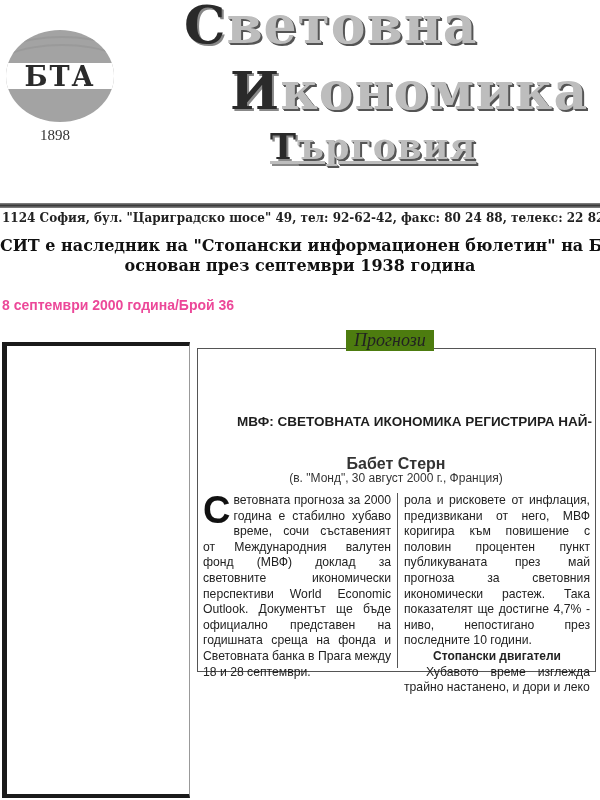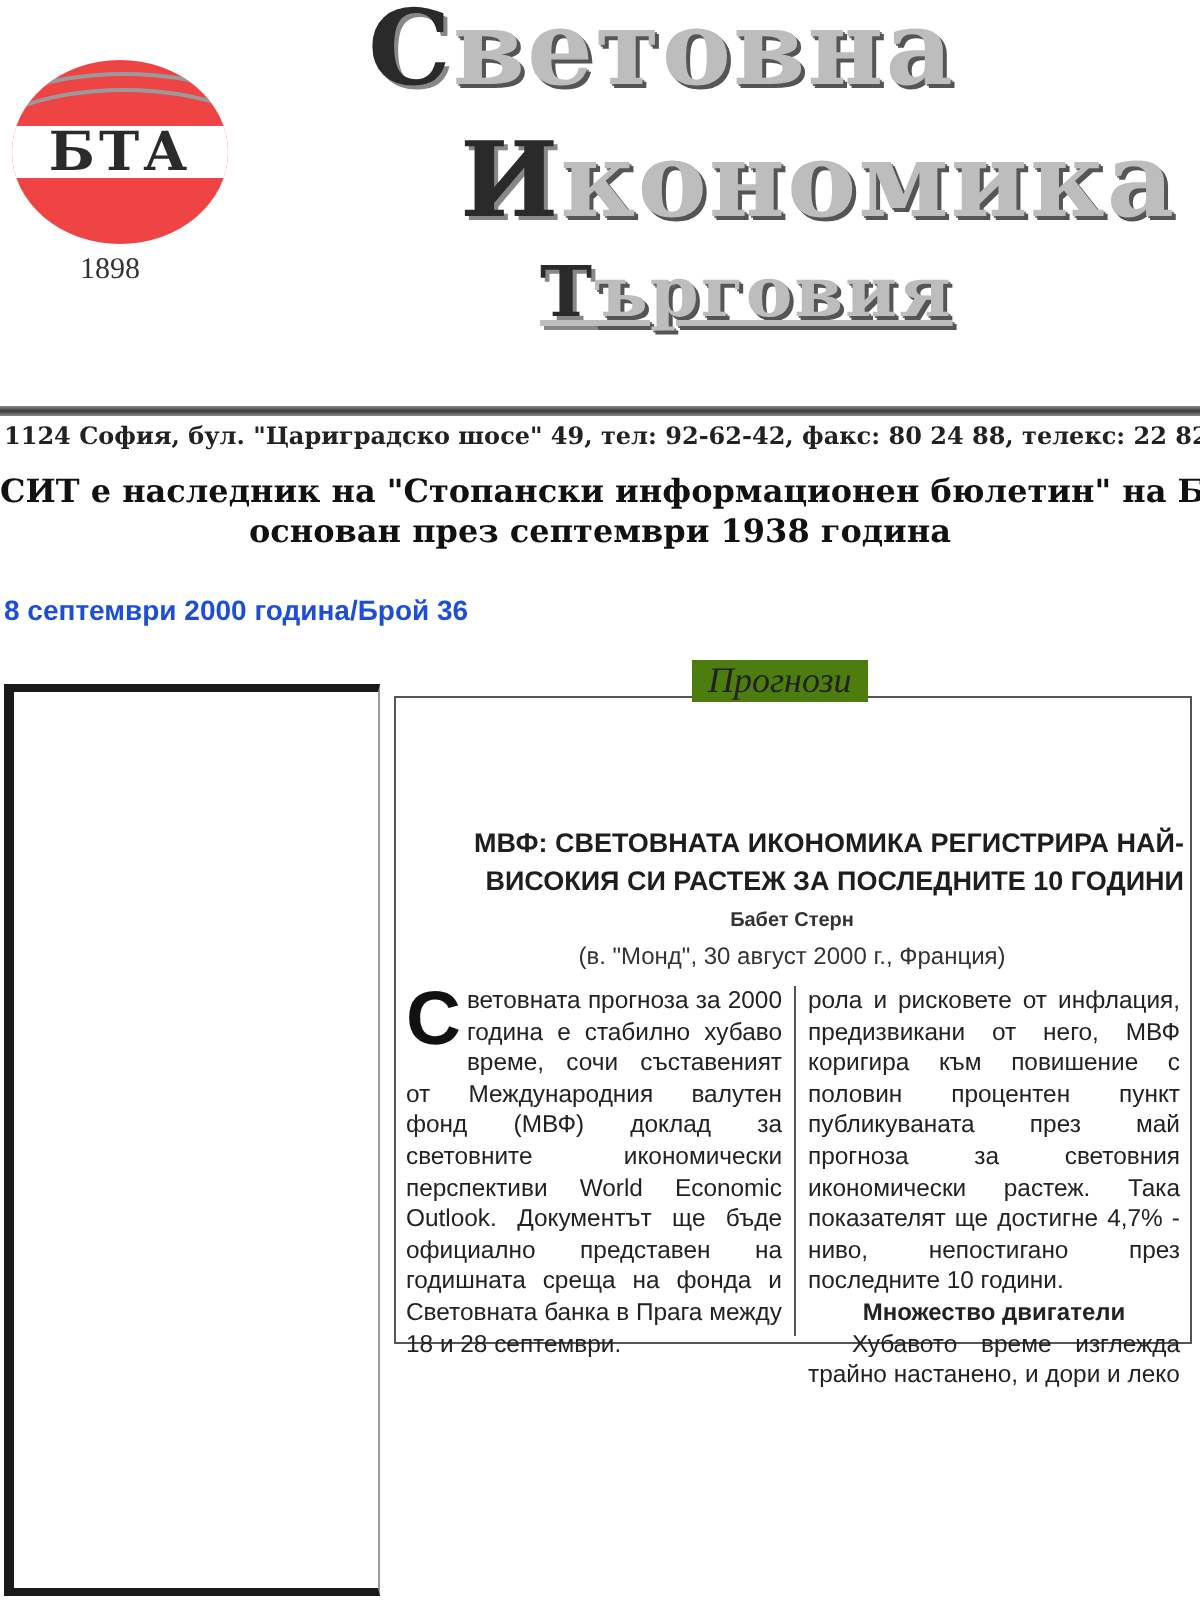--- a/index.html
+++ b/index.html
@@ -7,21 +7,21 @@
     width:600px; height:800px; overflow:hidden; position:relative;
     background:#ffffff; color:#1a1a1a;
     font-family:"Liberation Sans", sans-serif;
   }
   .abs { position:absolute; }
 
   
   .logo {
     left:6px; top:30px; width:108px; height:92px;
     border-radius:50%;
-    background:#ef4444;
+    background:#a3a3a3;
     overflow:hidden;
   }
   .logo .arc {
     position:absolute; left:-20px; width:148px; height:60px;
     border-radius:50%;
     border:2px solid #9a9a9a; border-color:#9a9a9a transparent transparent transparent;
   }
   .logo .band {
     position:absolute; left:0; right:0; top:33px; height:26px;
     background:#ffffff;
@@ -62,21 +62,21 @@
   }
   .subline {
     left:0; width:600px; text-align:center;
     font-family:"DejaVu Serif", serif; font-weight:bold;
     font-size:16px; color:#111; white-space:nowrap;
   }
   .subline-1 { top:236px; }
   .subline-2 { top:256px; }
 
   .issue {
-    left:2px; top:297px; font-size:14px; font-weight:bold; color:#1d4ed8;
+    left:2px; top:297px; font-size:14px; font-weight:bold; color:#ec4899;
   }
 
   
   .left-box {
     left:2px; top:342px; width:182px; height:448px;
     border-left:5px solid #1a1a1a;
     border-top:4px solid #1a1a1a;
     border-bottom:4px solid #1a1a1a;
     border-right:1px solid #999;
   }
@@ -90,21 +90,21 @@
     left:346px; top:330px; padding:0 8px; background:#4d7c0f;
     font-family:"Liberation Serif", serif; font-style:italic;
     font-size:18px; color:#222;
   }
   .headline {
     left:200px; top:412px; width:392px; text-align:right;
     font-size:13.5px; font-weight:bold; line-height:19px; color:#1e1e1e;
   }
   .author {
     left:200px; top:455px; width:392px; text-align:center;
-    font-size:10px; font-weight:bold; color:#333;
+    font-size:16px; font-weight:bold; color:#333;
   }
   .source {
     left:200px; top:471px; width:392px; text-align:center;
     font-size:12px; color:#333;
   }
   .col {
     top:493px; font-size:12.2px; line-height:15.6px; color:#222;
     text-align:justify;
   }
   .col-1 { left:203px; width:188px; }
@@ -150,26 +150,25 @@
 
 <div class="abs issue">8 септември 2000 година/Брой 36</div>
 
 <div class="abs left-box"></div>
 
 <div class="abs article-box"></div>
 <div class="abs section-label">Прогнози</div>
 
 <div class="abs headline">
   <div>МВФ: СВЕТОВНАТА ИКОНОМИКА РЕГИСТРИРА НАЙ-</div>
-  <div>ВИСОКИЯ СИ РАСТЕЖ ЗА ПОСЛЕДНИТЕ 10 ГОДИНИ</div>
 </div>
 <div class="abs author">Бабет Стерн</div>
 <div class="abs source">(в. "Монд", 30 август 2000 г., Франция)</div>
 
 <div class="abs col col-1">
   <p><span class="dropcap">С</span><span>ветовната прогноза за 2000 година е стабилно хубаво време, сочи съставеният от Международния валутен фонд (МВФ) доклад за световните икономически перспективи World Economic Outlook. Документът ще бъде официално представен на годишната среща на фонда и Световната банка в Прага между 18 и 28 септември.</span></p>
 </div>
 <div class="abs col-divider"></div>
 <div class="abs col col-2">
   <p>рола и рисковете от инфлация, предизвикани от него, МВФ коригира към повишение с половин процентен пункт публикуваната през май прогноза за световния икономически растеж. Така показателят ще достигне 4,7% - ниво, непостигано през последните 10 години.</p>
-  <p class="subhead">Множество двигатели</p>
+  <p class="subhead">Стопански двигатели</p>
   <p class="indent">Хубавото време изглежда трайно настанено, и дори и леко</p>
 </div>
 
 </body></html>

